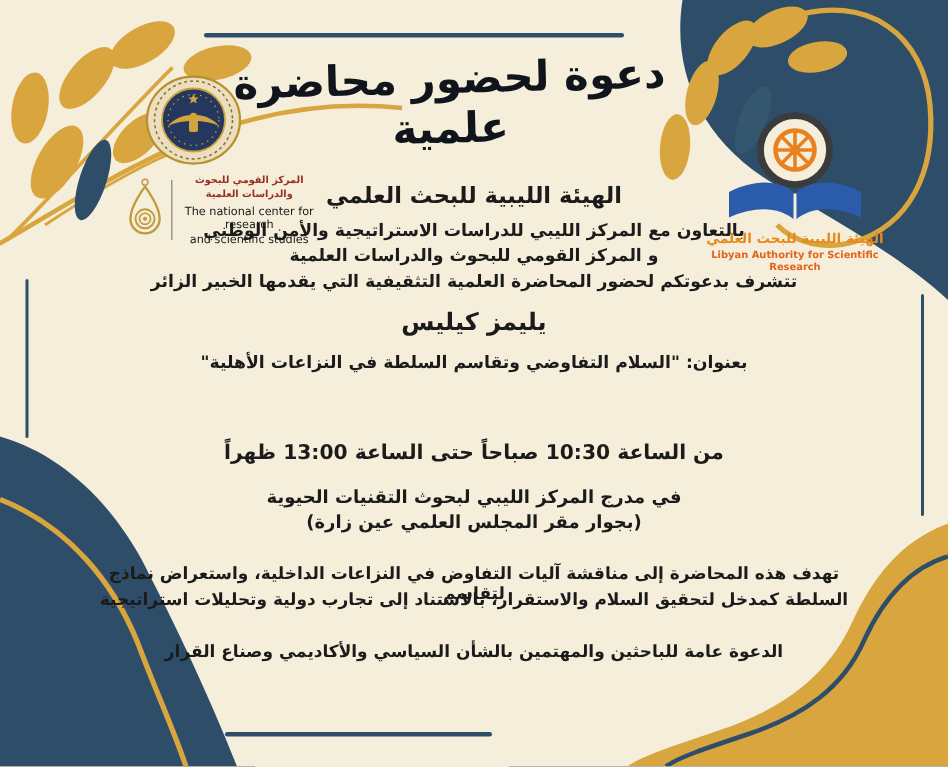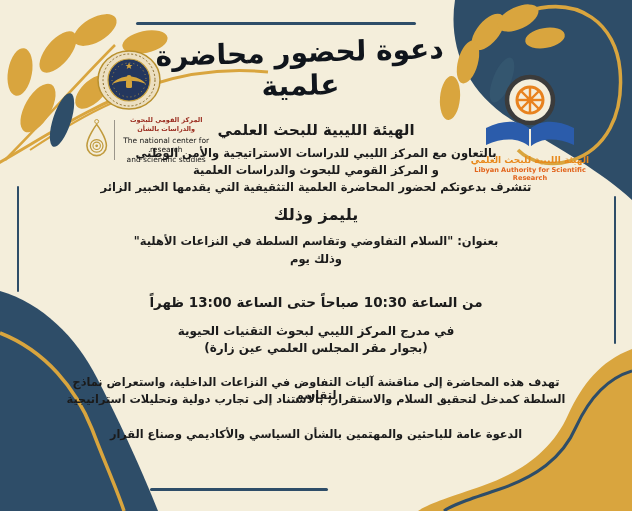--- a/index.html
+++ b/index.html
@@ -114,21 +114,21 @@
   <div class="abs nc-logo">
     <svg width="26" height="44" viewBox="0 0 26 44">
       <circle cx="13" cy="3" r="2" fill="none" stroke="#c09a3c" stroke-width="1"></circle>
       <path d="M13,6 C13,6 3,19 3,28 a10,10 0 0 0 20,0 C23,19 13,6 13,6 Z" fill="none" stroke="#c09a3c" stroke-width="1.6"></path>
       <circle cx="13" cy="28" r="6.5" fill="none" stroke="#c09a3c" stroke-width="1.3"></circle>
       <circle cx="13" cy="28" r="3.8" fill="none" stroke="#c09a3c" stroke-width="1.1"></circle>
       <circle cx="13" cy="28" r="1.4" fill="#c09a3c"></circle>
     </svg>
     <div class="nc-divider"></div>
     <div class="nc-text">
-      <div class="nc-ar">المركز القومي للبحوث والدراسات بالشأن</div>
+      <div class="nc-ar">المركز القومي للبحوث والدراسات العلمية</div>
       <div class="nc-en">
         <div>The national center for research</div>
         <div>and scientific studies</div>
       </div>
     </div>
   </div>
 
   <div class="abs la-logo">
     <svg width="124" height="78" viewBox="0 0 124 78">
       <circle cx="62" cy="28" r="23" fill="#f4eedb" stroke="#3b3b3b" stroke-width="4.5"></circle>
@@ -149,24 +149,23 @@
   </div>
 
   <div class="abs callig rtl">دعوة لحضور محاضرة علمية</div>
 
   <div class="abs line txt rtl org-heading">الهيئة الليبية للبحث العلمي</div>
 
   <div class="abs line txt rtl intro-1">بالتعاون مع المركز الليبي للدراسات الاستراتيجية والأمن الوطني</div>
   <div class="abs line txt rtl intro-2">و المركز القومي للبحوث والدراسات العلمية</div>
   <div class="abs line txt rtl intro-3">تتشرف بدعوتكم لحضور المحاضرة العلمية التثقيفية التي يقدمها الخبير الزائر</div>
 
-  <div class="abs line txt rtl speaker">يليمز وذلك</div>
+  <div class="abs line txt rtl speaker">يليمز كيليس</div>
 
   <div class="abs line txt rtl lect-title">بعنوان: "السلام التفاوضي وتقاسم السلطة في النزاعات الأهلية"</div>
-  <div class="abs line txt rtl on-day">وذلك يوم</div>
 
   <div class="abs line txt rtl time-line">من الساعة 10:30 صباحاً حتى الساعة 13:00 ظهراً</div>
 
   <div class="abs line txt rtl venue-1">في مدرج المركز الليبي لبحوث التقنيات الحيوية</div>
   <div class="abs line txt rtl venue-2">(بجوار مقر المجلس العلمي عين زارة)</div>
 
   <div class="abs line txt rtl obj-1">تهدف هذه المحاضرة إلى مناقشة آليات التفاوض في النزاعات الداخلية، واستعراض نماذج لتقاسم</div>
   <div class="abs line txt rtl obj-2">السلطة كمدخل لتحقيق السلام والاستقرار، بالاستناد إلى تجارب دولية وتحليلات استراتيجية</div>
 
   <div class="abs line txt rtl invite">الدعوة عامة للباحثين والمهتمين بالشأن السياسي والأكاديمي وصناع القرار</div>

